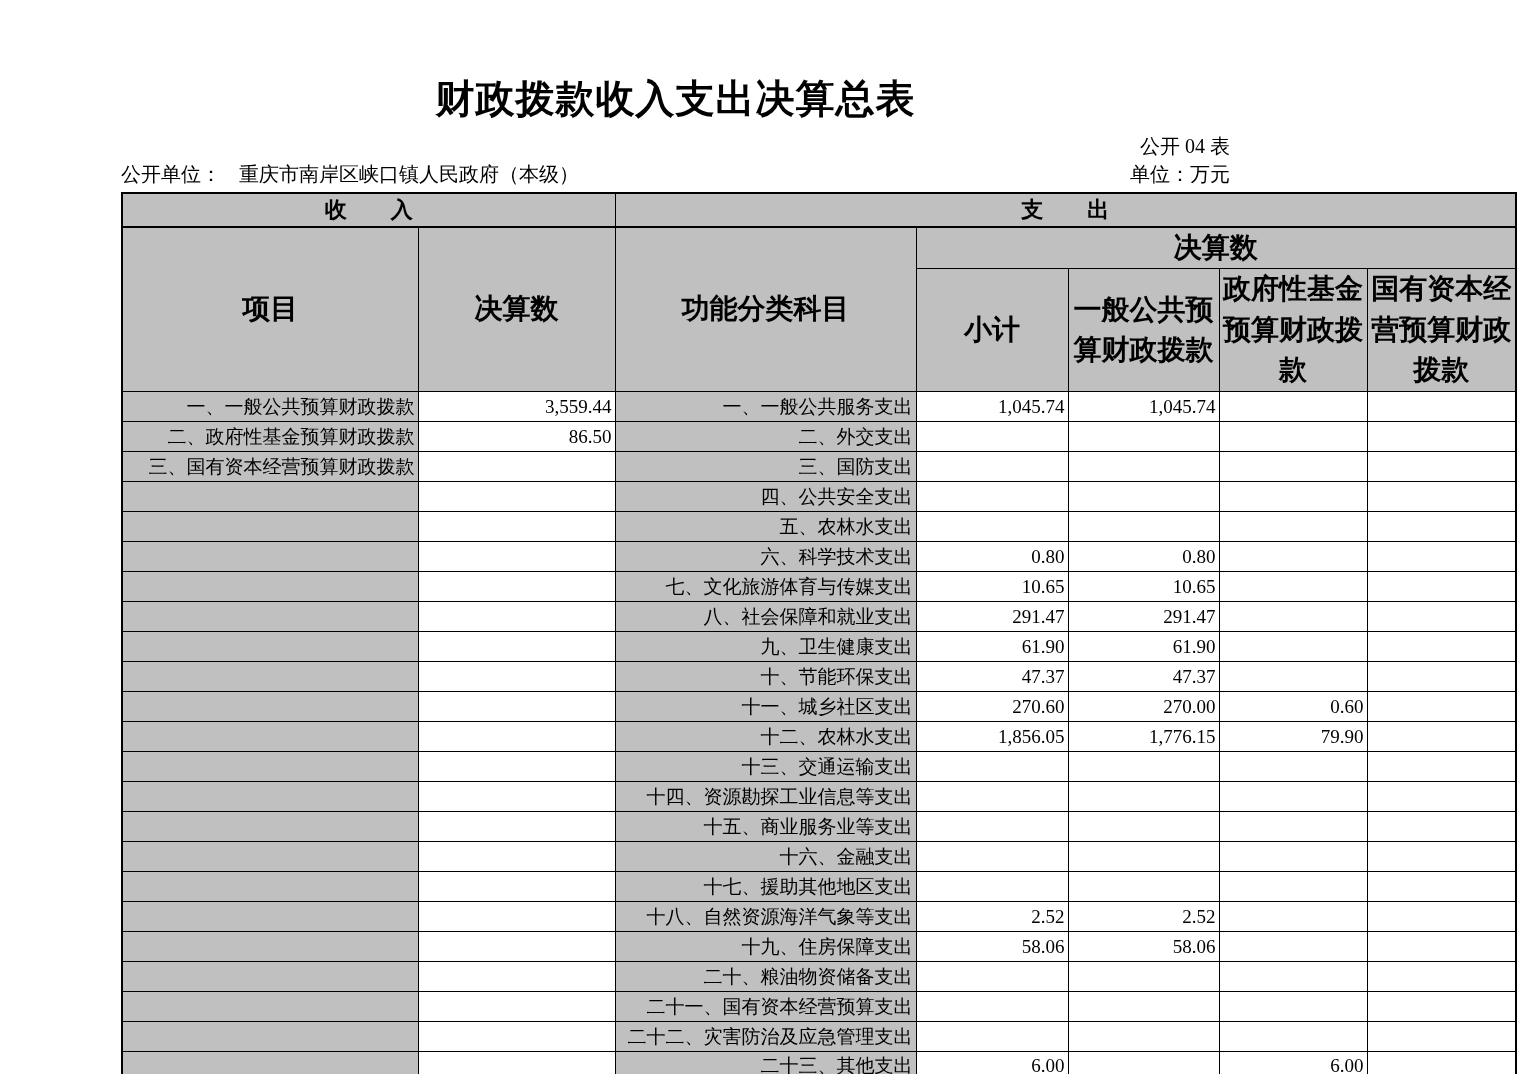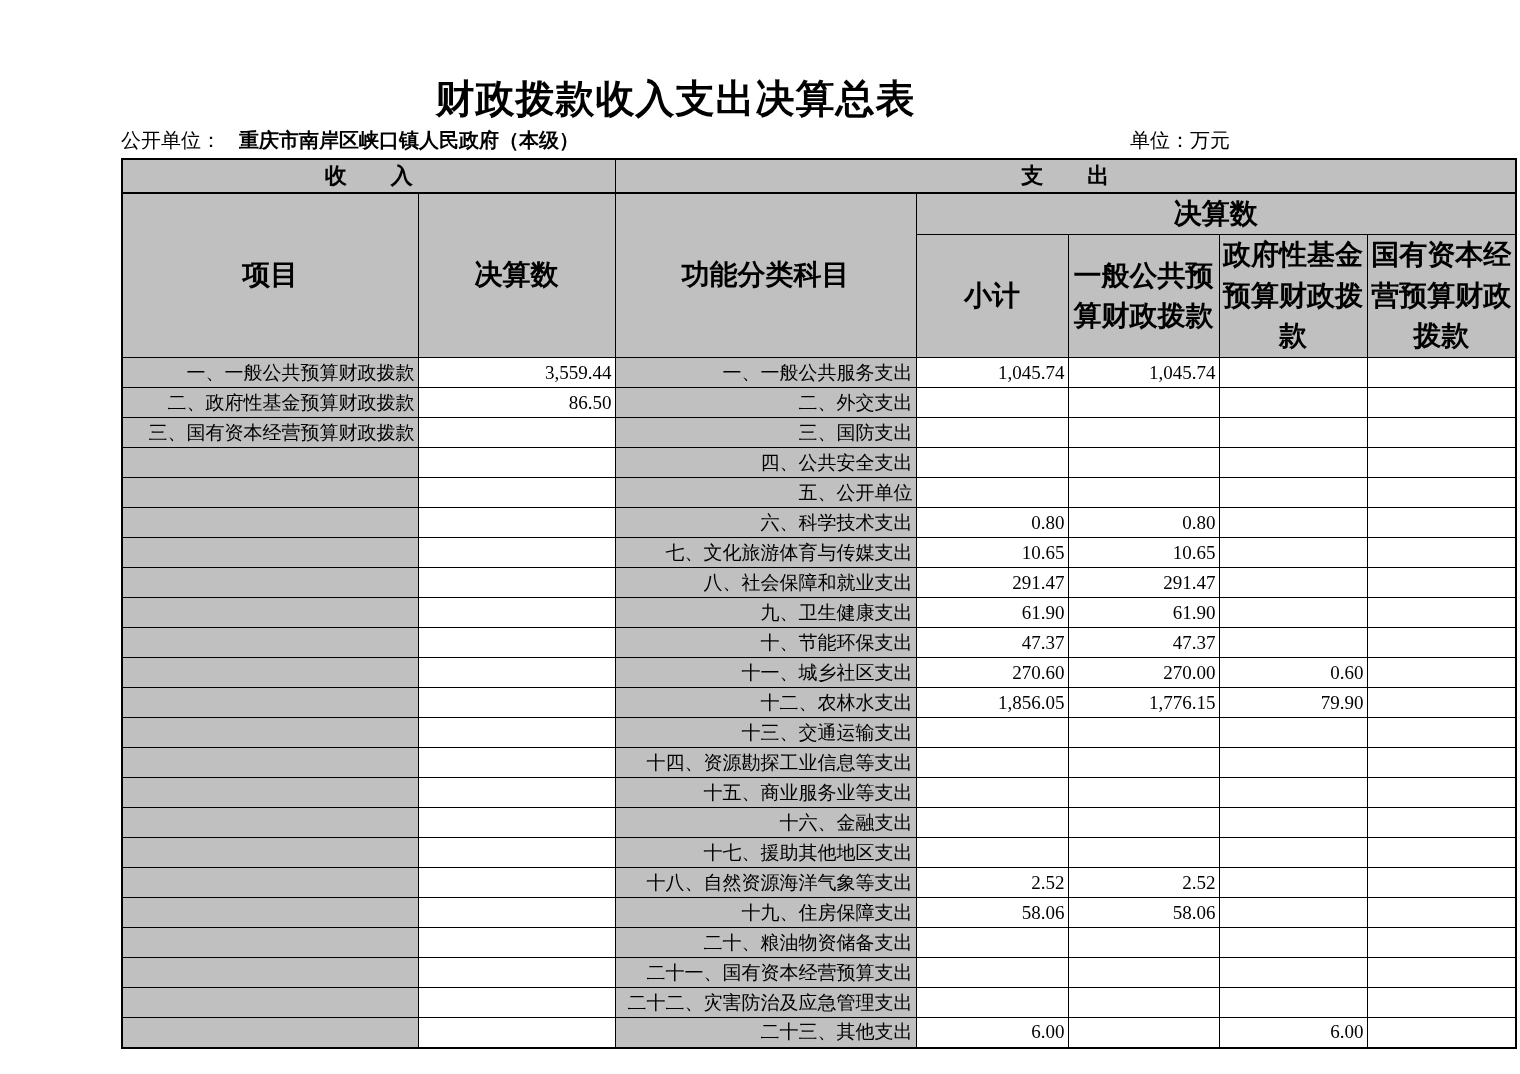--- a/index.html
+++ b/index.html
@@ -28,21 +28,21 @@
     font-size: 20px;
     margin-top: 12px;
     line-height: 1.1;
   }
   .info-line {
     display: flex; justify-content: space-between; align-items: baseline;
     font-size: 20px;
     margin-top: 5px; margin-bottom: 6px;
     line-height: 1.2;
   }
-  .publisher-name { margin-left: 18px; font-weight: bold; }
+  .publisher-name { margin-left: 18px; }
   table.fin {
     border-collapse: collapse;
     table-layout: fixed;
     width: 1394px;
     border: 2px solid var(--border);
   }
   table.fin th, table.fin td {
     border: 1px solid var(--border);
     overflow: hidden;
   }
@@ -81,20 +81,21 @@
     letter-spacing: 3px;
   }
 </style>
 </head>
 <body>
 
 <div class="content">
 
   <h1 class="doc-title">财政拨款收入支出决算总表</h1>
 
+  <div class="table-code">公开 04 表</div>
 
   <div class="info-line">
     <span>
       <span>公开单位：</span><span class="publisher-name">重庆市南岸区峡口镇人民政府（本级）</span>
     </span>
     <span>单位：万元</span>
   </div>
 
   <table class="fin">
     <colgroup>
@@ -157,21 +158,21 @@
     <td class="num"></td>
     <td class="name">四、公共安全支出</td>
     <td class="num"></td>
     <td class="num"></td>
     <td class="num"></td>
     <td class="num"></td>
   </tr>
         <tr>
     <td class="name"></td>
     <td class="num"></td>
-    <td class="name">五、公开单位</td>
+    <td class="name">五、农林水支出</td>
     <td class="num"></td>
     <td class="num"></td>
     <td class="num"></td>
     <td class="num"></td>
   </tr>
         <tr>
     <td class="name"></td>
     <td class="num"></td>
     <td class="name">六、科学技术支出</td>
     <td class="num">0.80</td>

